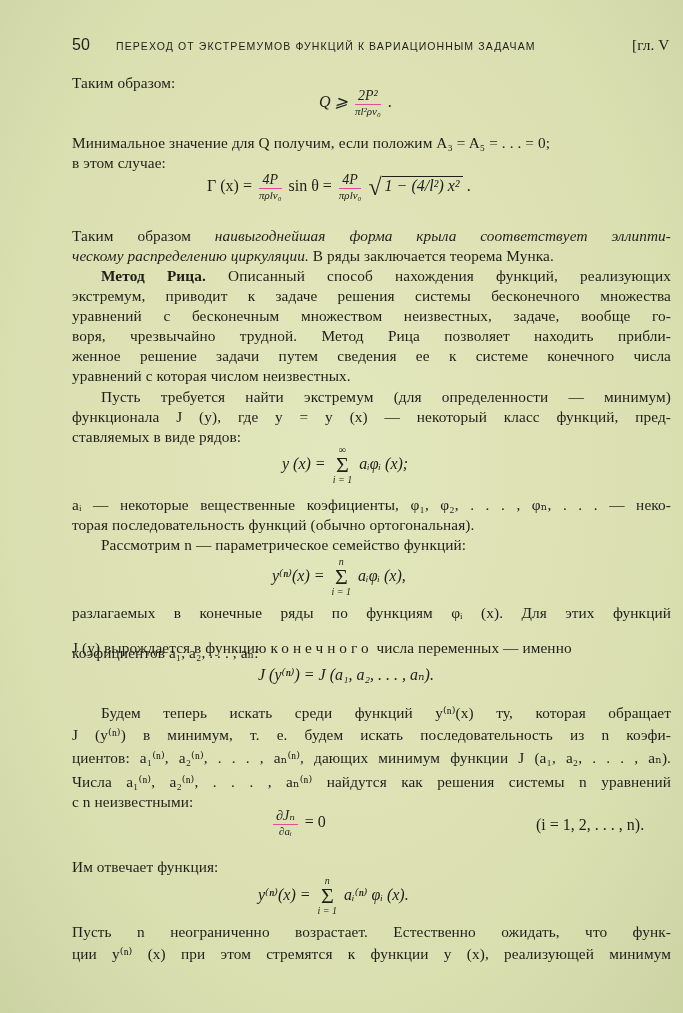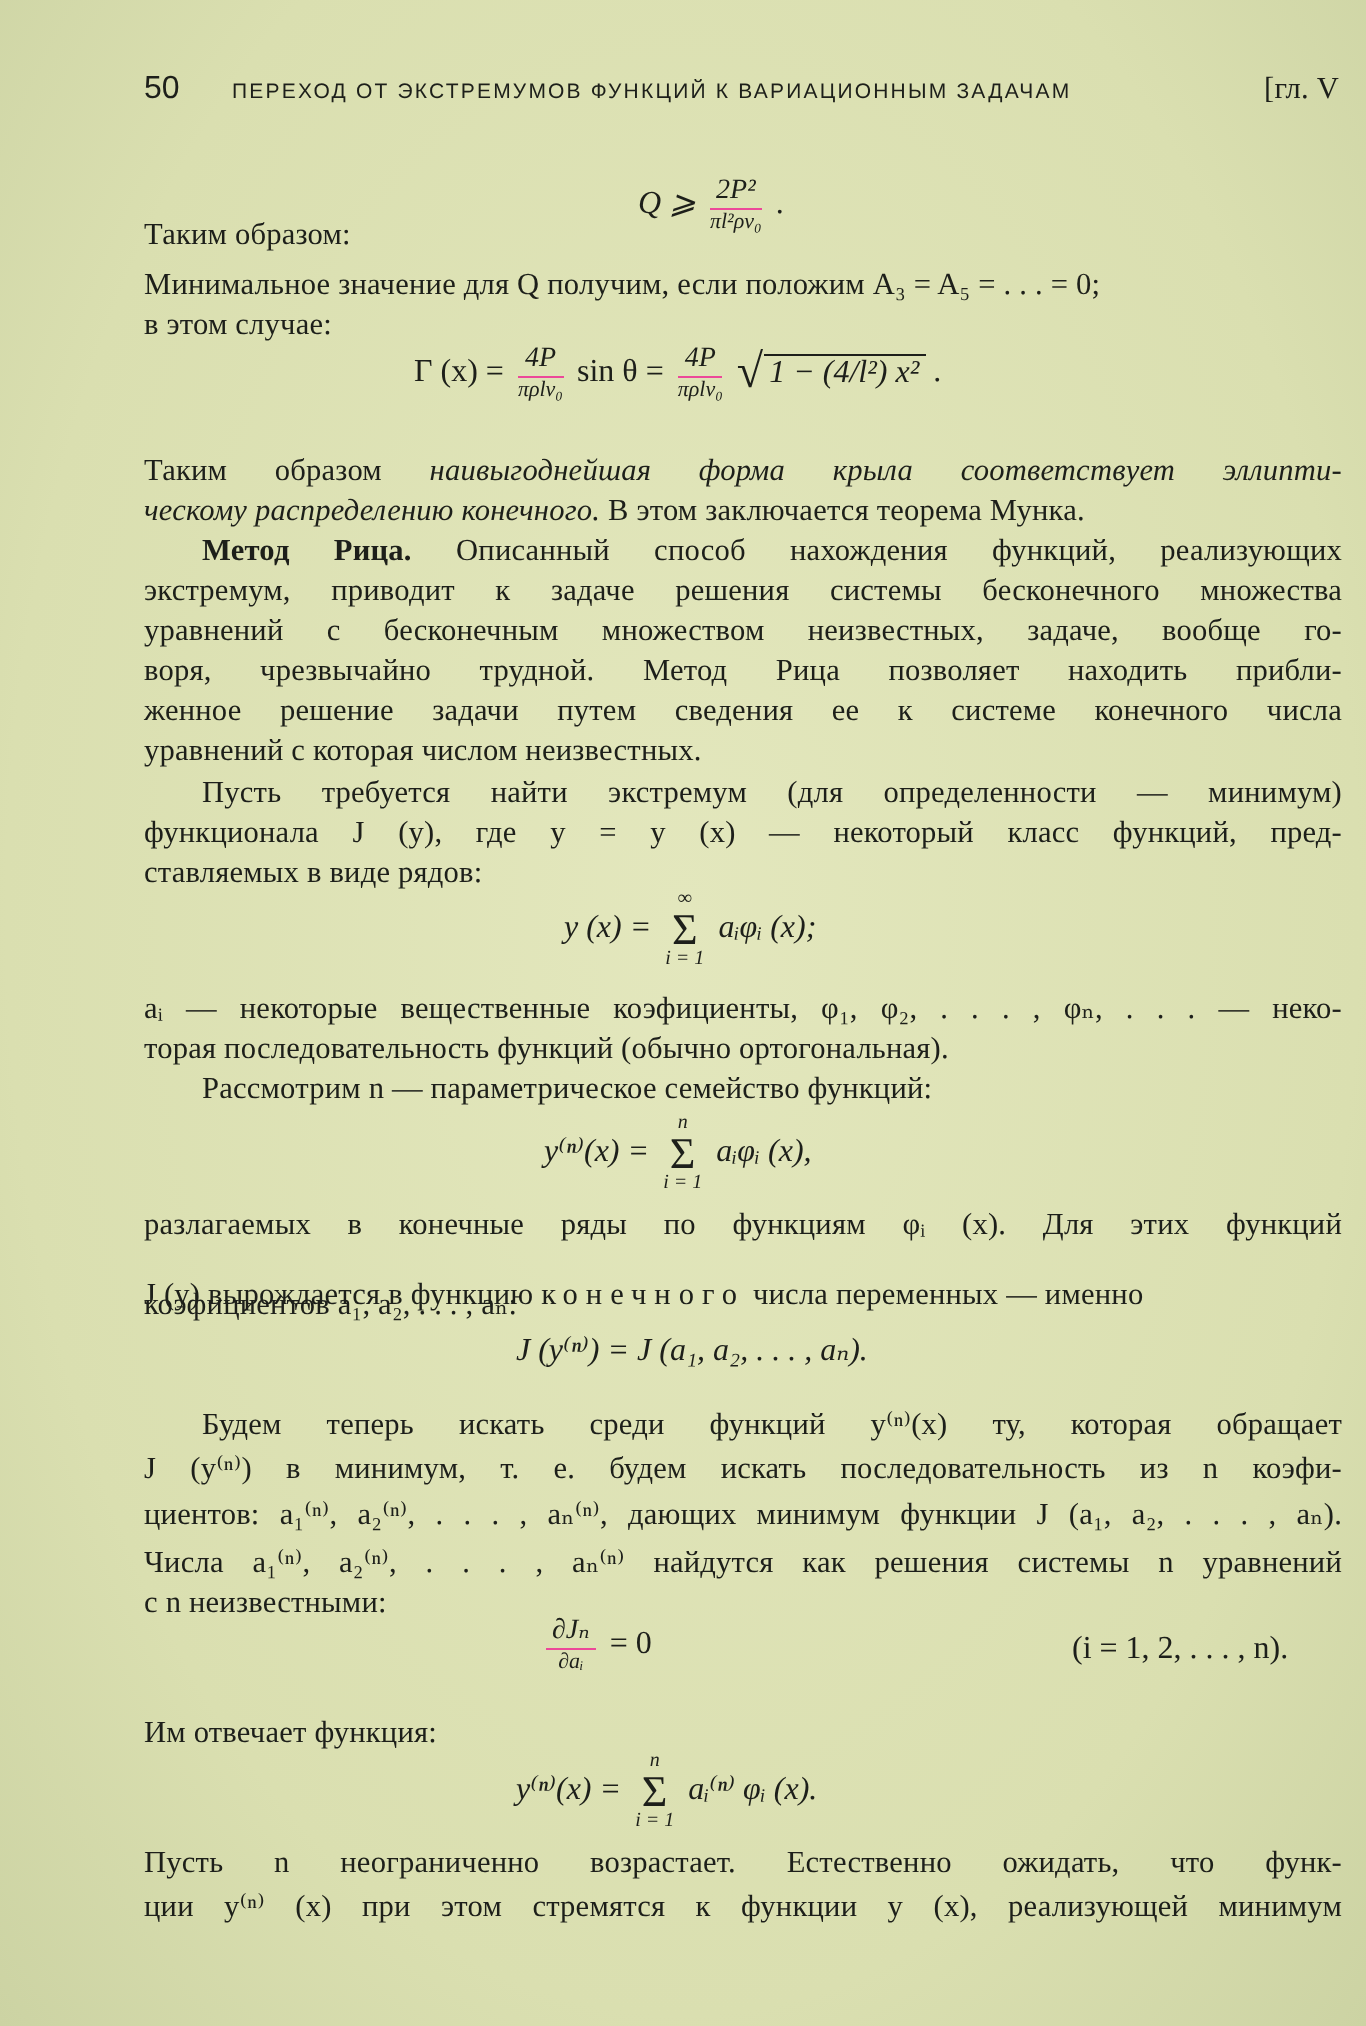--- a/index.html
+++ b/index.html
@@ -32,21 +32,21 @@
 </style>
 </head>
 <body>
 
 <div class="page">
 
   <div class="abs pnum" style="left:0;top:36px;">50</div>
   <div class="abs hdr" style="left:44px;top:40px;">ПЕРЕХОД ОТ ЭКСТРЕМУМОВ ФУНКЦИЙ К ВАРИАЦИОННЫМ ЗАДАЧАМ</div>
   <div class="abs txt" style="left:560px;top:35px;">[гл. V</div>
 
-  <div class="abs txt" style="left:0;top:73px;margin-top:35px;">Таким образом:</div>
+  <div class="abs txt" style="left:0;top:73px;">Таким образом:</div>
 
   <div class="abs f" style="left:247px;top:88px;">
     <span class="it">Q ⩾</span>
     <span class="frac">
       <span class="n it">2P²</span>
       <span class="d it">πl²ρv₀</span>
     </span>
     <span>.</span>
   </div>
 
@@ -65,21 +65,21 @@
       <span class="d it">πρlv₀</span>
     </span>
     <span style="font-size:24px;vertical-align:middle;">√</span><span class="sqrt it">1 − (4/l²) x²</span>
     <span>.</span>
   </div>
 
   <div class="abs txt just" style="top:226px;">
     <span>Таким образом </span><i>наивыгоднейшая форма крыла соответствует эллипти-</i>
   </div>
   <div class="abs txt" style="left:0;top:246px;">
-    <i>ческому распределению конечного.</i><span> В этом заключается теорема Мунка.</span>
+    <i>ческому распределению циркуляции.</i><span> В ряды заключается теорема Мунка.</span>
   </div>
 
   <div class="abs txt just ind" style="top:266px;">
     <b>Метод Рица.</b><span> Описанный способ нахождения функций, реализующих</span>
   </div>
   <div class="abs txt just" style="top:286px;">экстремум, приводит к задаче решения системы бесконечного множества</div>
   <div class="abs txt just" style="top:306px;">уравнений с бесконечным множеством неизвестных, задаче, вообще го-</div>
   <div class="abs txt just" style="top:326px;">воря, чрезвычайно трудной. Метод Рица позволяет находить прибли-</div>
   <div class="abs txt just" style="top:346px;">женное решение задачи путем сведения ее к системе конечного числа</div>
   <div class="abs txt" style="left:0;top:366px;">уравнений с которая числом неизвестных.</div>

